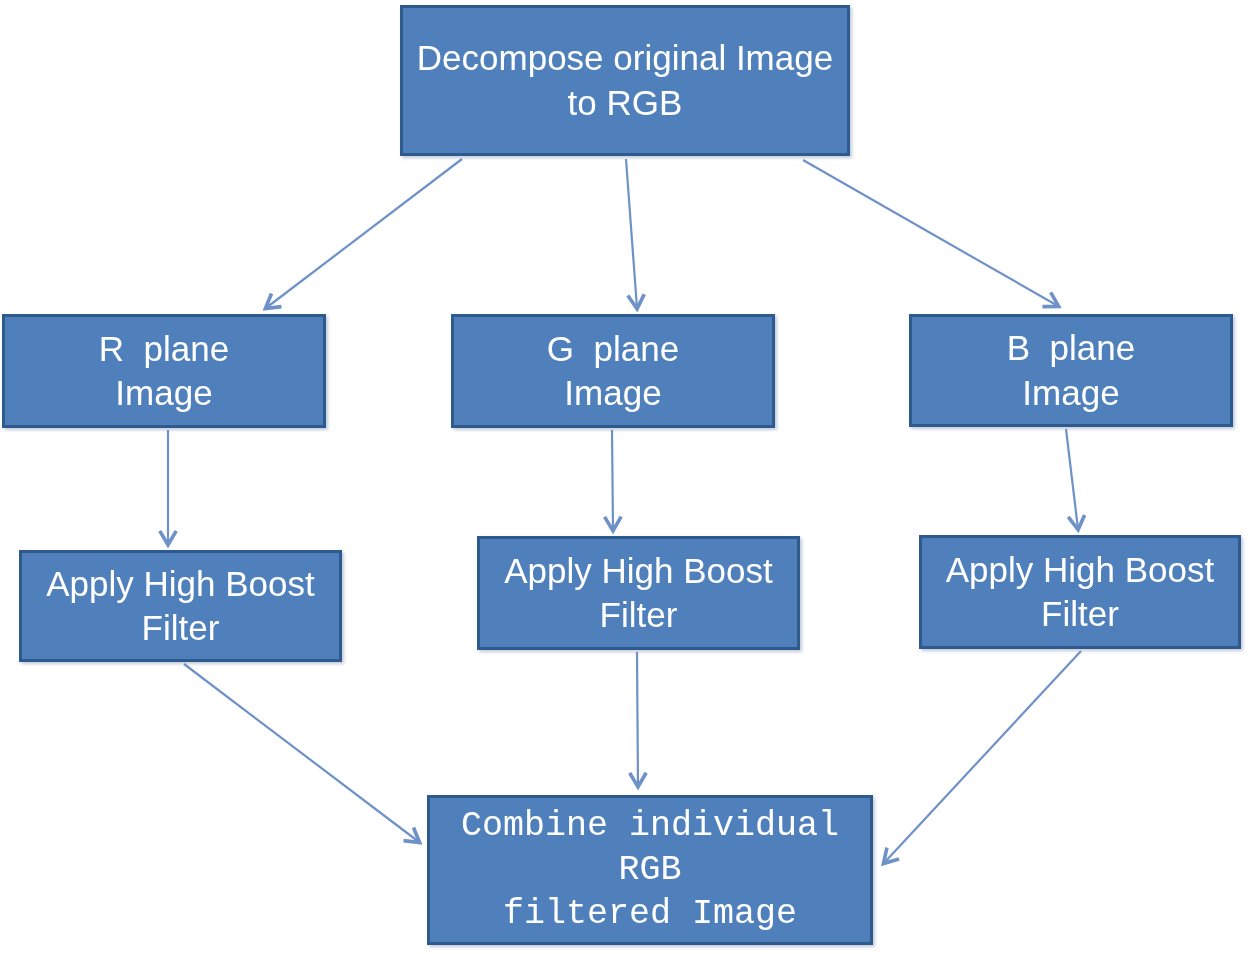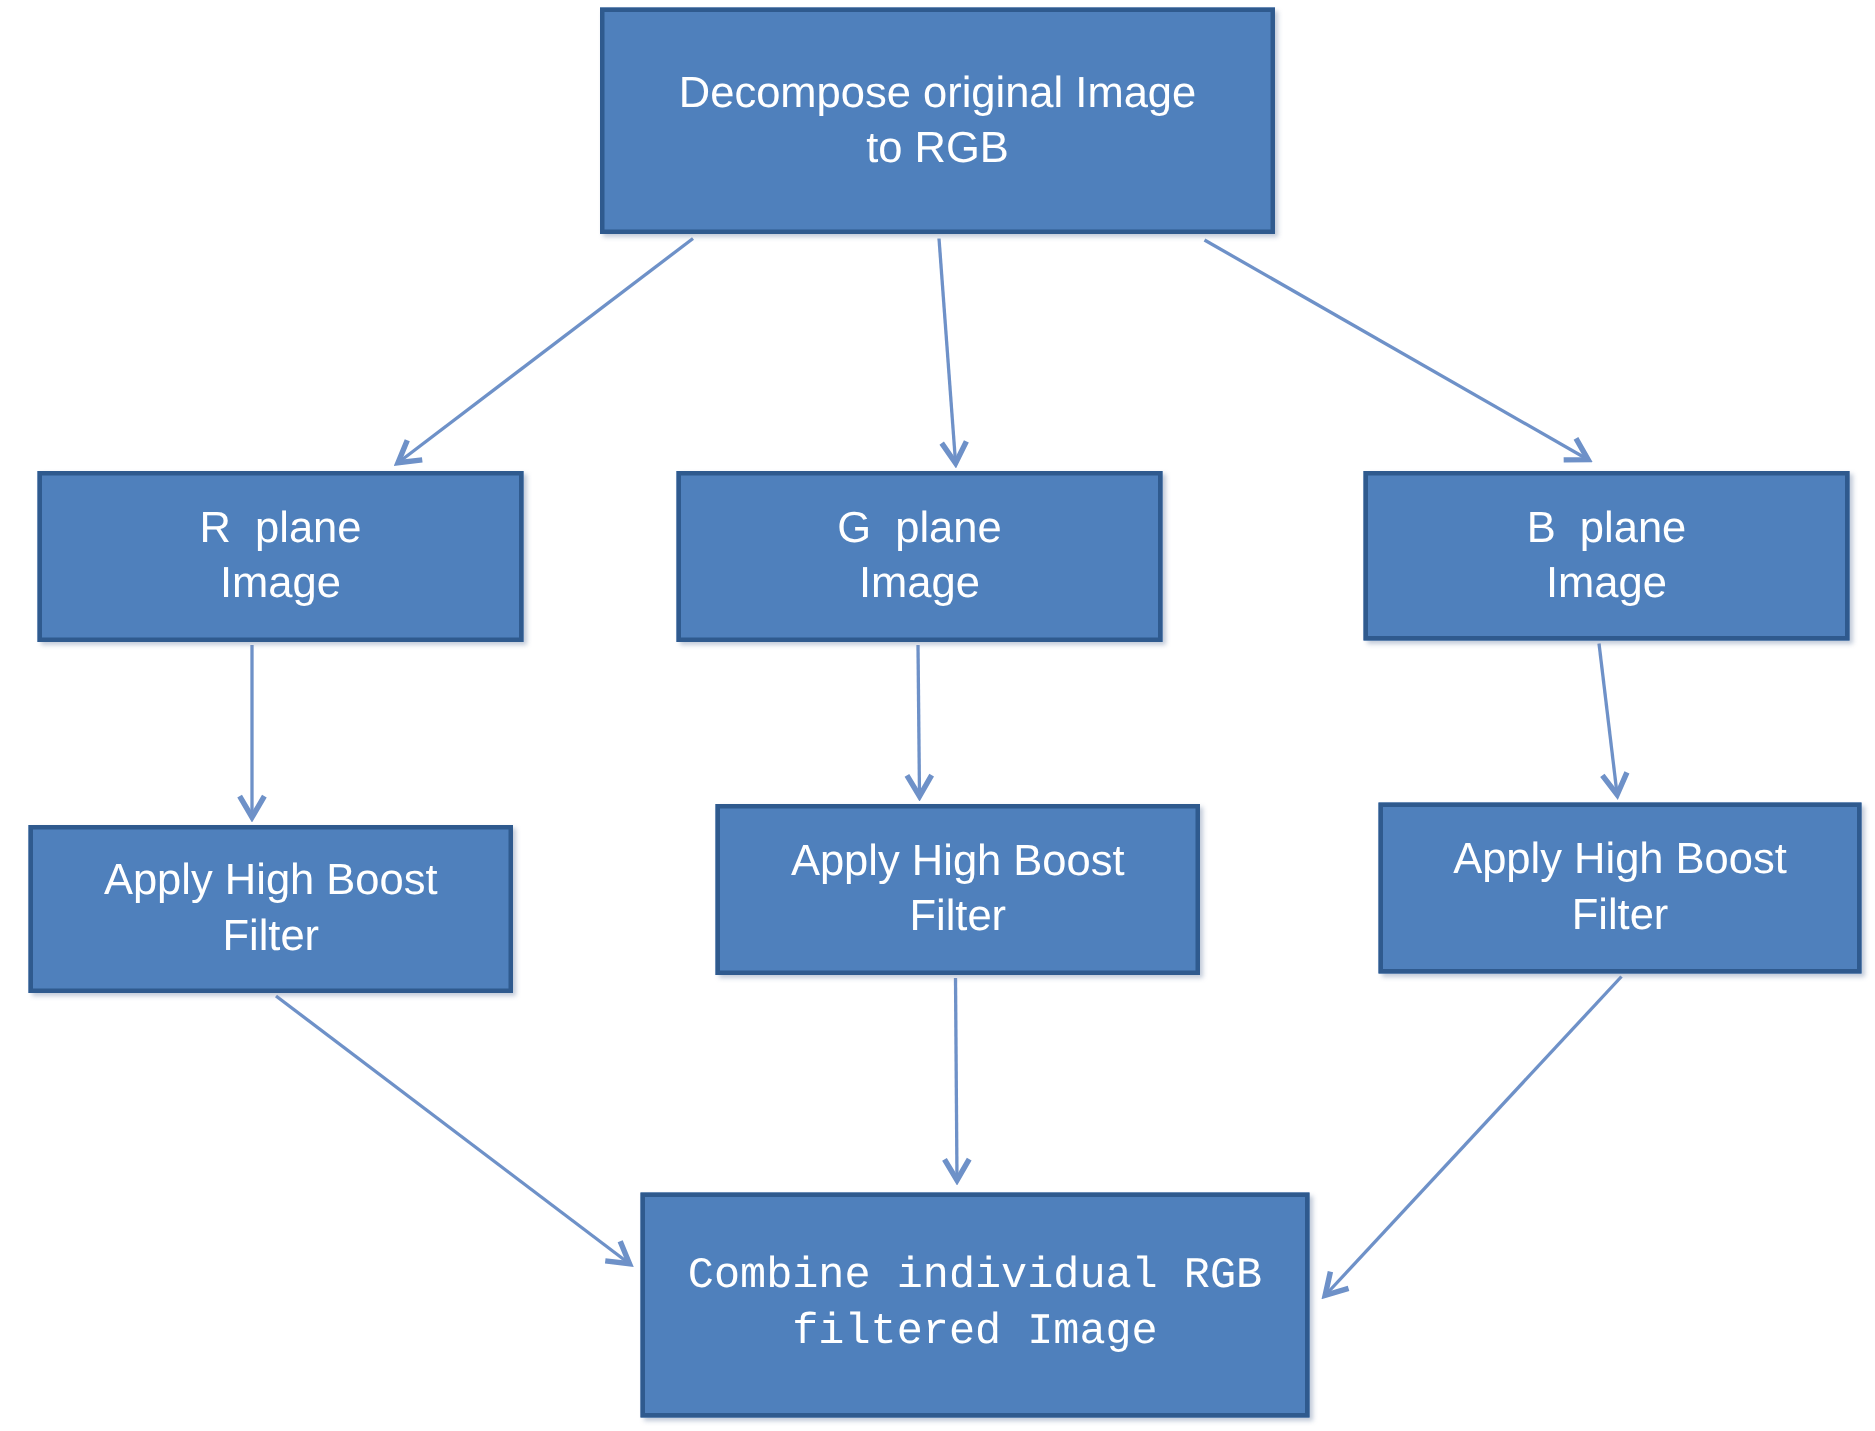--- a/index.html
+++ b/index.html
@@ -27,30 +27,30 @@
     position: absolute;
     box-sizing: border-box;
     background: var(--node-fill, #4f81bd);
     border: 3px solid var(--node-border, #2f5a8e);
     box-shadow: 2px 2px 3px rgba(120, 140, 170, 0.45);
     display: flex;
     align-items: center;
     justify-content: center;
     text-align: center;
     color: var(--text-color, #ffffff);
-    font-size: 29px;
+    font-size: 35px;
     line-height: 1.26;
   }
   .node .label {
     white-space: pre-wrap;
     display: block;
   }
   
   .n-decompose { left: 400px; top: 5px;   width: 450px; height: 151px; }
-  .n-r-plane   { left: 25px;   top: 314px; width: 324px; height: 114px; }
+  .n-r-plane   { left: 2px;   top: 314px; width: 324px; height: 114px; }
   .n-g-plane   { left: 451px; top: 314px; width: 324px; height: 114px; justify-content: center; }
   .n-b-plane   { left: 909px; top: 314px; width: 324px; height: 113px; }
   .n-filter-r  { left: 19px;  top: 550px; width: 323px; height: 112px; }
   .n-filter-g  { left: 477px; top: 536px; width: 323px; height: 114px; }
   .n-filter-b  { left: 919px; top: 535px; width: 322px; height: 114px; }
   .n-combine   { left: 427px; top: 795px; width: 446px; height: 150px; font-family: Liberation Mono, monospace; }
   .edge {
     stroke: var(--arrow-color, #6e91c8);
     stroke-width: 2.2;
     fill: none;

